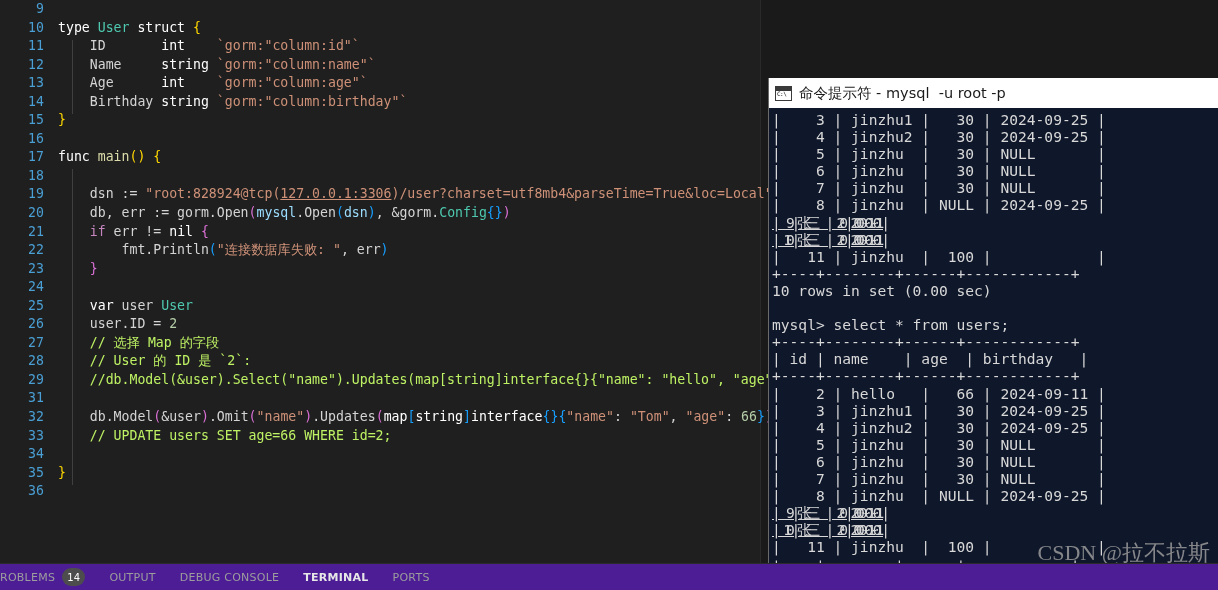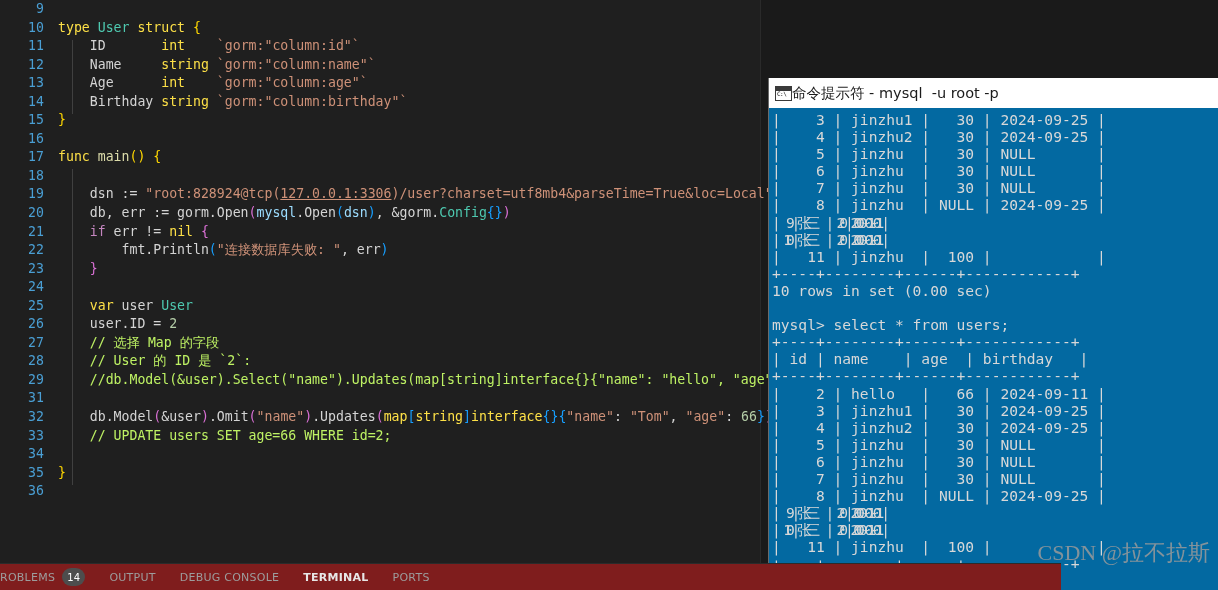--- a/index.html
+++ b/index.html
@@ -53,21 +53,21 @@
     color: #d4d4d4;
   }
   .guide {
     position: absolute;
     left: 70px; top: 0;
     width: 1px;
     background: #404040;
   }
 
   
-  .kw  { color: #fde047; }       
+  .kw  { color: #ffffff; }       
   .kw2 { color: #c586c0; }       
   .typ { color: #4ec9b0; }       
   .fn  { color: #dcdcaa; }       
   .str { color: #ce9178; }       
   .cmt { color: #bef264; }       
   .num { color: #b5cea8; }       
   .var { color: #9cdcfe; }       
   .pun { color: #d4d4d4; }       
   .br1 { color: #ffd700; }       
   .br2 { color: #da70d6; }       
@@ -92,20 +92,21 @@
     width: 450px; height: 512px;
     background: #000;
     border-left: 1px solid #6b6b6b;
     overflow: hidden;
   }
   .cmd-title {
     height: 30px;
     background: #ffffff;
     display: flex; align-items: center;
     padding-left: 6px;
+    gap: 7px;
   }
   .cmd-icon {
     width: 17px; height: 15px;
     background: #ffffff;
     border: 1px solid #3a3a3a;
     position: relative; flex: none;
   }
   .cmd-icon::before {
     content:""; position:absolute; left:0; top:0; right:0; height:4px;
     background:#3a3a3a;
@@ -118,48 +119,48 @@
   .cmd-title-text {
     font-family: "DejaVu Sans", sans-serif;
     font-size: 14.5px;
     color: #1b1b1b;
     white-space: pre;
   }
   .cmd-body {
     position: relative;
     padding: 3px 0 0 3px;
     height: 482px;
-    background: #0369a1;
+    background: #0f172a;
   }
   .tline {
     font-family: "DejaVu Sans Mono", monospace;
     font-size: 14.6px;
     line-height: 17.1px;
     color: #d8d8d8;
     white-space: pre;
     letter-spacing: 0px;
   }
-  .tline.cjk { letter-spacing: -6px; }
+  .tline.cjk { letter-spacing: -6px; text-decoration: underline; }
 
   
   .watermark {
     position: absolute;
     right: 8px; bottom: 22px;
     font-family: Liberation Serif, serif;
     font-size: 22px;
     color: #9a9a9a;
     white-space: pre;
     opacity: 0.85;
   }
 
   
   #panel {
     position: absolute; left: 0; bottom: 0;
-    width: 1061px; height: 27px;
-    background: #7f1d1d;
+    width: 1218px; height: 27px;
+    background: #4c1d95;
     border-top: 1px solid #2b2b2b;
     display: flex; align-items: center;
     padding-left: 0px;
     z-index: 5;
   }
   .ptab {
     font-family: "DejaVu Sans", sans-serif;
     font-size: 11px;
     color: #9d9d9d;
     letter-spacing: 0.25px;

